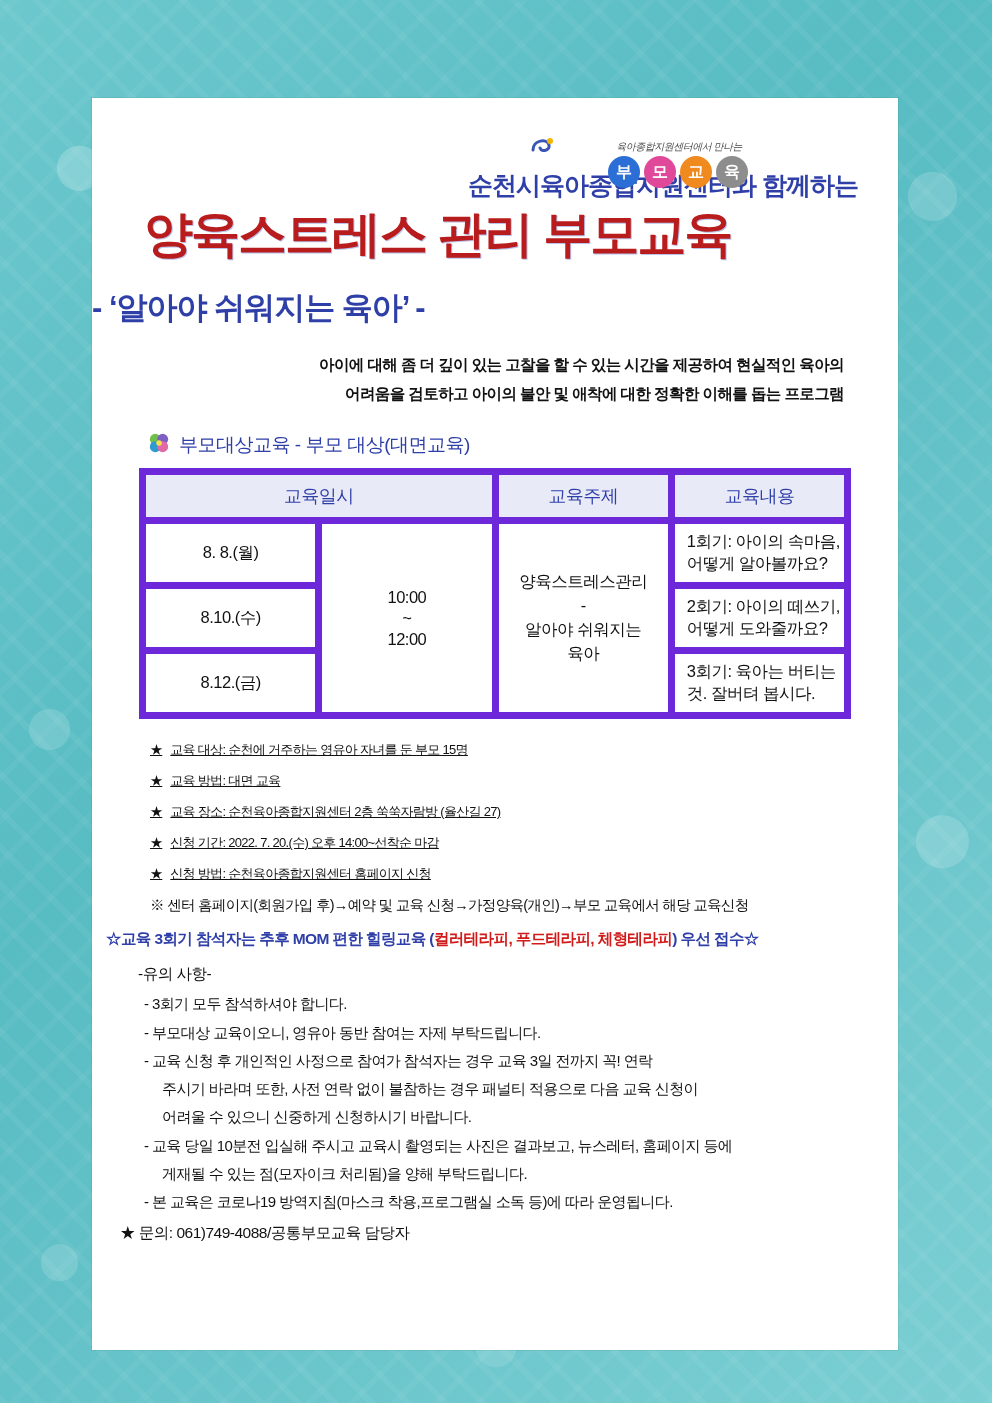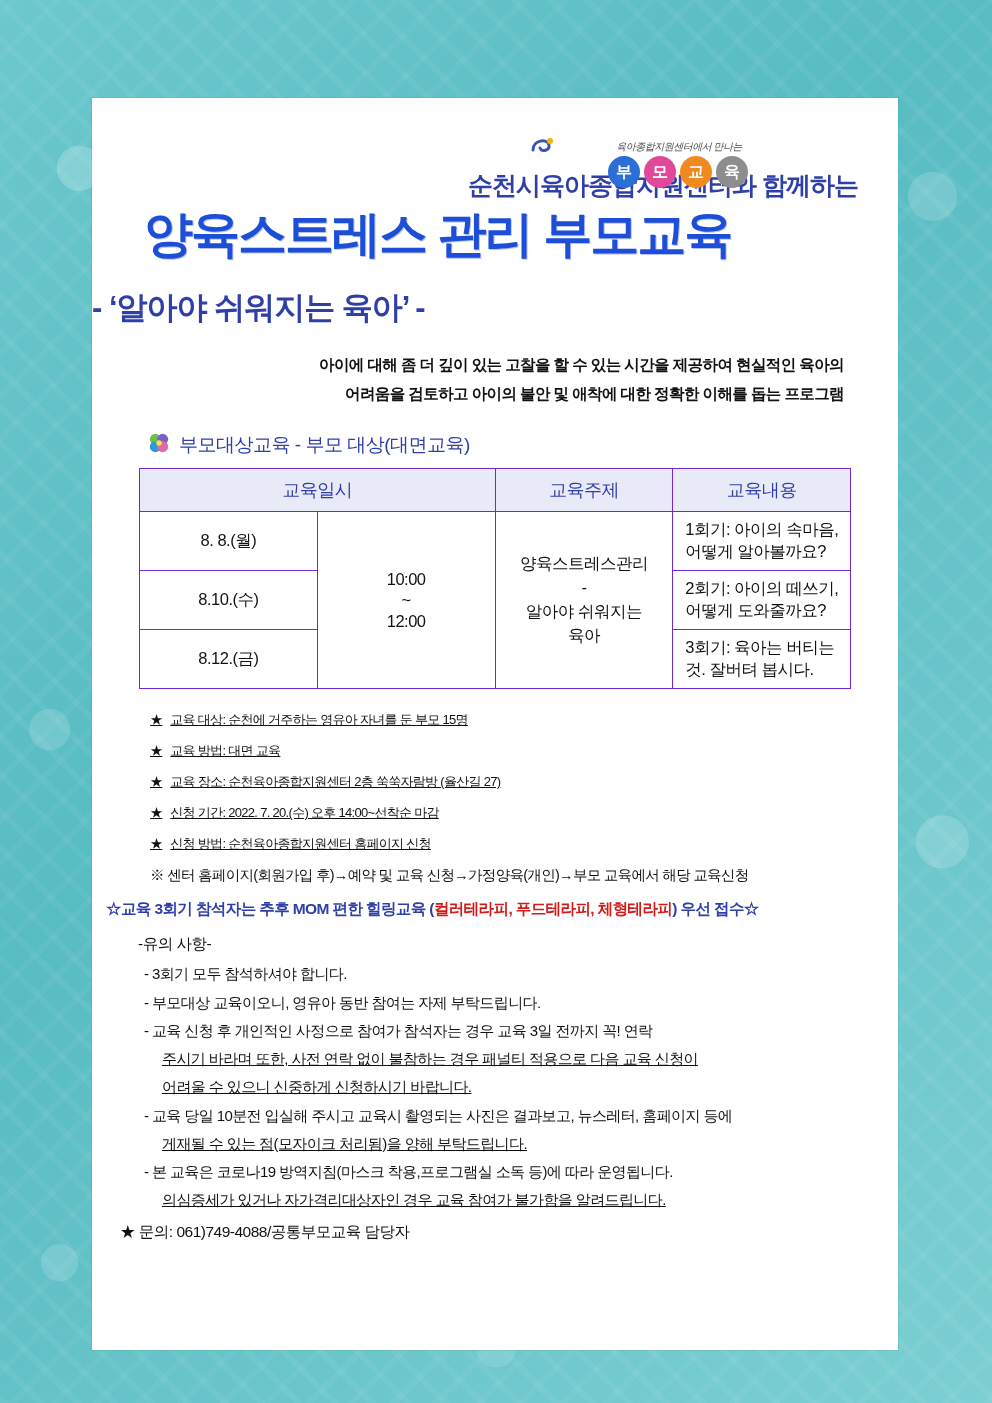--- a/index.html
+++ b/index.html
@@ -47,21 +47,21 @@
     pointer-events:none;
   }
 
   
   .hdr{position:relative;padding:26px 40px 0 40px;}
   .hdr-sub{
     color:#2f3fa8;font-weight:bold;font-size:25px;letter-spacing:-1px;
     text-align:right;margin-left:92px;margin-top:45px;
   }
   .hdr-title{
-    color:#1d4ed8;font-weight:bold;font-size:49px;letter-spacing:-2px;
+    color:#b91c1c;font-weight:bold;font-size:49px;letter-spacing:-2px;
     margin-left:12px;margin-top:6px;line-height:1.08;
     text-shadow:1px 1px 0 #b9c3ec;
   }
   .logo-box{
     position:absolute;right:150px;top:42px;width:200px;text-align:center;
   }
   .logo-top{font-size:10px;color:#4a4a4a;letter-spacing:-.5px;margin-bottom:2px;text-align:right;padding-right:6px;font-style:italic;}
   .logo-chips{display:flex;gap:4px;justify-content:flex-end;align-items:center;}
   .chip{
     width:32px;height:32px;border-radius:50%;color:#fff;font-weight:bold;font-size:16px;
@@ -86,21 +86,21 @@
   }
   .sect-title{color:#2f3fa8;font-size:19px;letter-spacing:-.5px;}
   .flower{width:22px;height:22px;flex:0 0 auto;}
 
   
   table.edu{
     border-collapse:collapse;margin:0 auto;width:712px;
     table-layout:fixed;
   }
   table.edu th, table.edu td{
-    border:1px solid #6d28d9;
+    border:7px solid #6d28d9;
     font-size:16.5px;color:#111;letter-spacing:-.5px;
   }
   table.edu th{
     background:#e9eaf8;color:#2f3fa8;font-weight:normal;height:40px;font-size:18px;
   }
   td.date{width:86px;text-align:center;height:56px;}
   td.time{width:66px;text-align:center;font-size:15.5px;line-height:1.25;}
   td.topic{width:186px;text-align:center;line-height:1.45;font-size:17px;}
   td.content{padding-left:12px;height:56px;font-size:16.5px;}
 
@@ -114,21 +114,21 @@
   }
   .promo{
     font-size:15.5px;margin:14px 0 0 14px;letter-spacing:-.6px;color:#2f3fa8;font-weight:bold;
     text-align:left;
   }
   .promo .red{color:#d11a1a;}
 
   .cautions{margin:14px 0 0 46px;}
   .caut-title{font-size:15.5px;color:#111;margin-bottom:7px;letter-spacing:-.5px;}
   .caut{font-size:15px;color:#111;line-height:1.55;letter-spacing:-.6px;margin-bottom:5px;padding-left:6px;}
-  .caut .ind{display:block;padding-left:18px;text-decoration:underline;}
+  .caut .ind{display:block;padding-left:18px;}
   .contact{font-size:15.5px;color:#111;margin:10px 0 0 28px;letter-spacing:-.5px;}
 </style>
 </head>
 <body>
 
 <div class="bg"></div>
 
 <div class="paper">
 
   <svg class="ribbon" viewBox="0 0 280 300">
@@ -241,20 +241,17 @@
         <span class="ind">주시기 바라며 또한, 사전 연락 없이 불참하는 경우 패널티 적용으로 다음 교육 신청이</span>
       </div>
     <div class="caut">
         <span class="ind">어려울 수 있으니 신중하게 신청하시기 바랍니다.</span>
       </div>
     <div class="caut">- 교육 당일 10분전 입실해 주시고 교육시 촬영되는 사진은 결과보고, 뉴스레터, 홈페이지 등에</div>
     <div class="caut">
         <span class="ind">게재될 수 있는 점(모자이크 처리됨)을 양해 부탁드립니다.</span>
       </div>
     <div class="caut">- 본 교육은 코로나19 방역지침(마스크 착용,프로그램실 소독 등)에 따라 운영됩니다.</div>
-    <div class="caut">
-        <span class="ind">의심증세가 있거나 자가격리대상자인 경우 교육 참여가 불가함을 알려드립니다.</span>
-      </div>
   </div>
 
   <div class="contact">★ 문의: 061)749-4088/공통부모교육 담당자</div>
 
 </div>
 
 </body></html>

